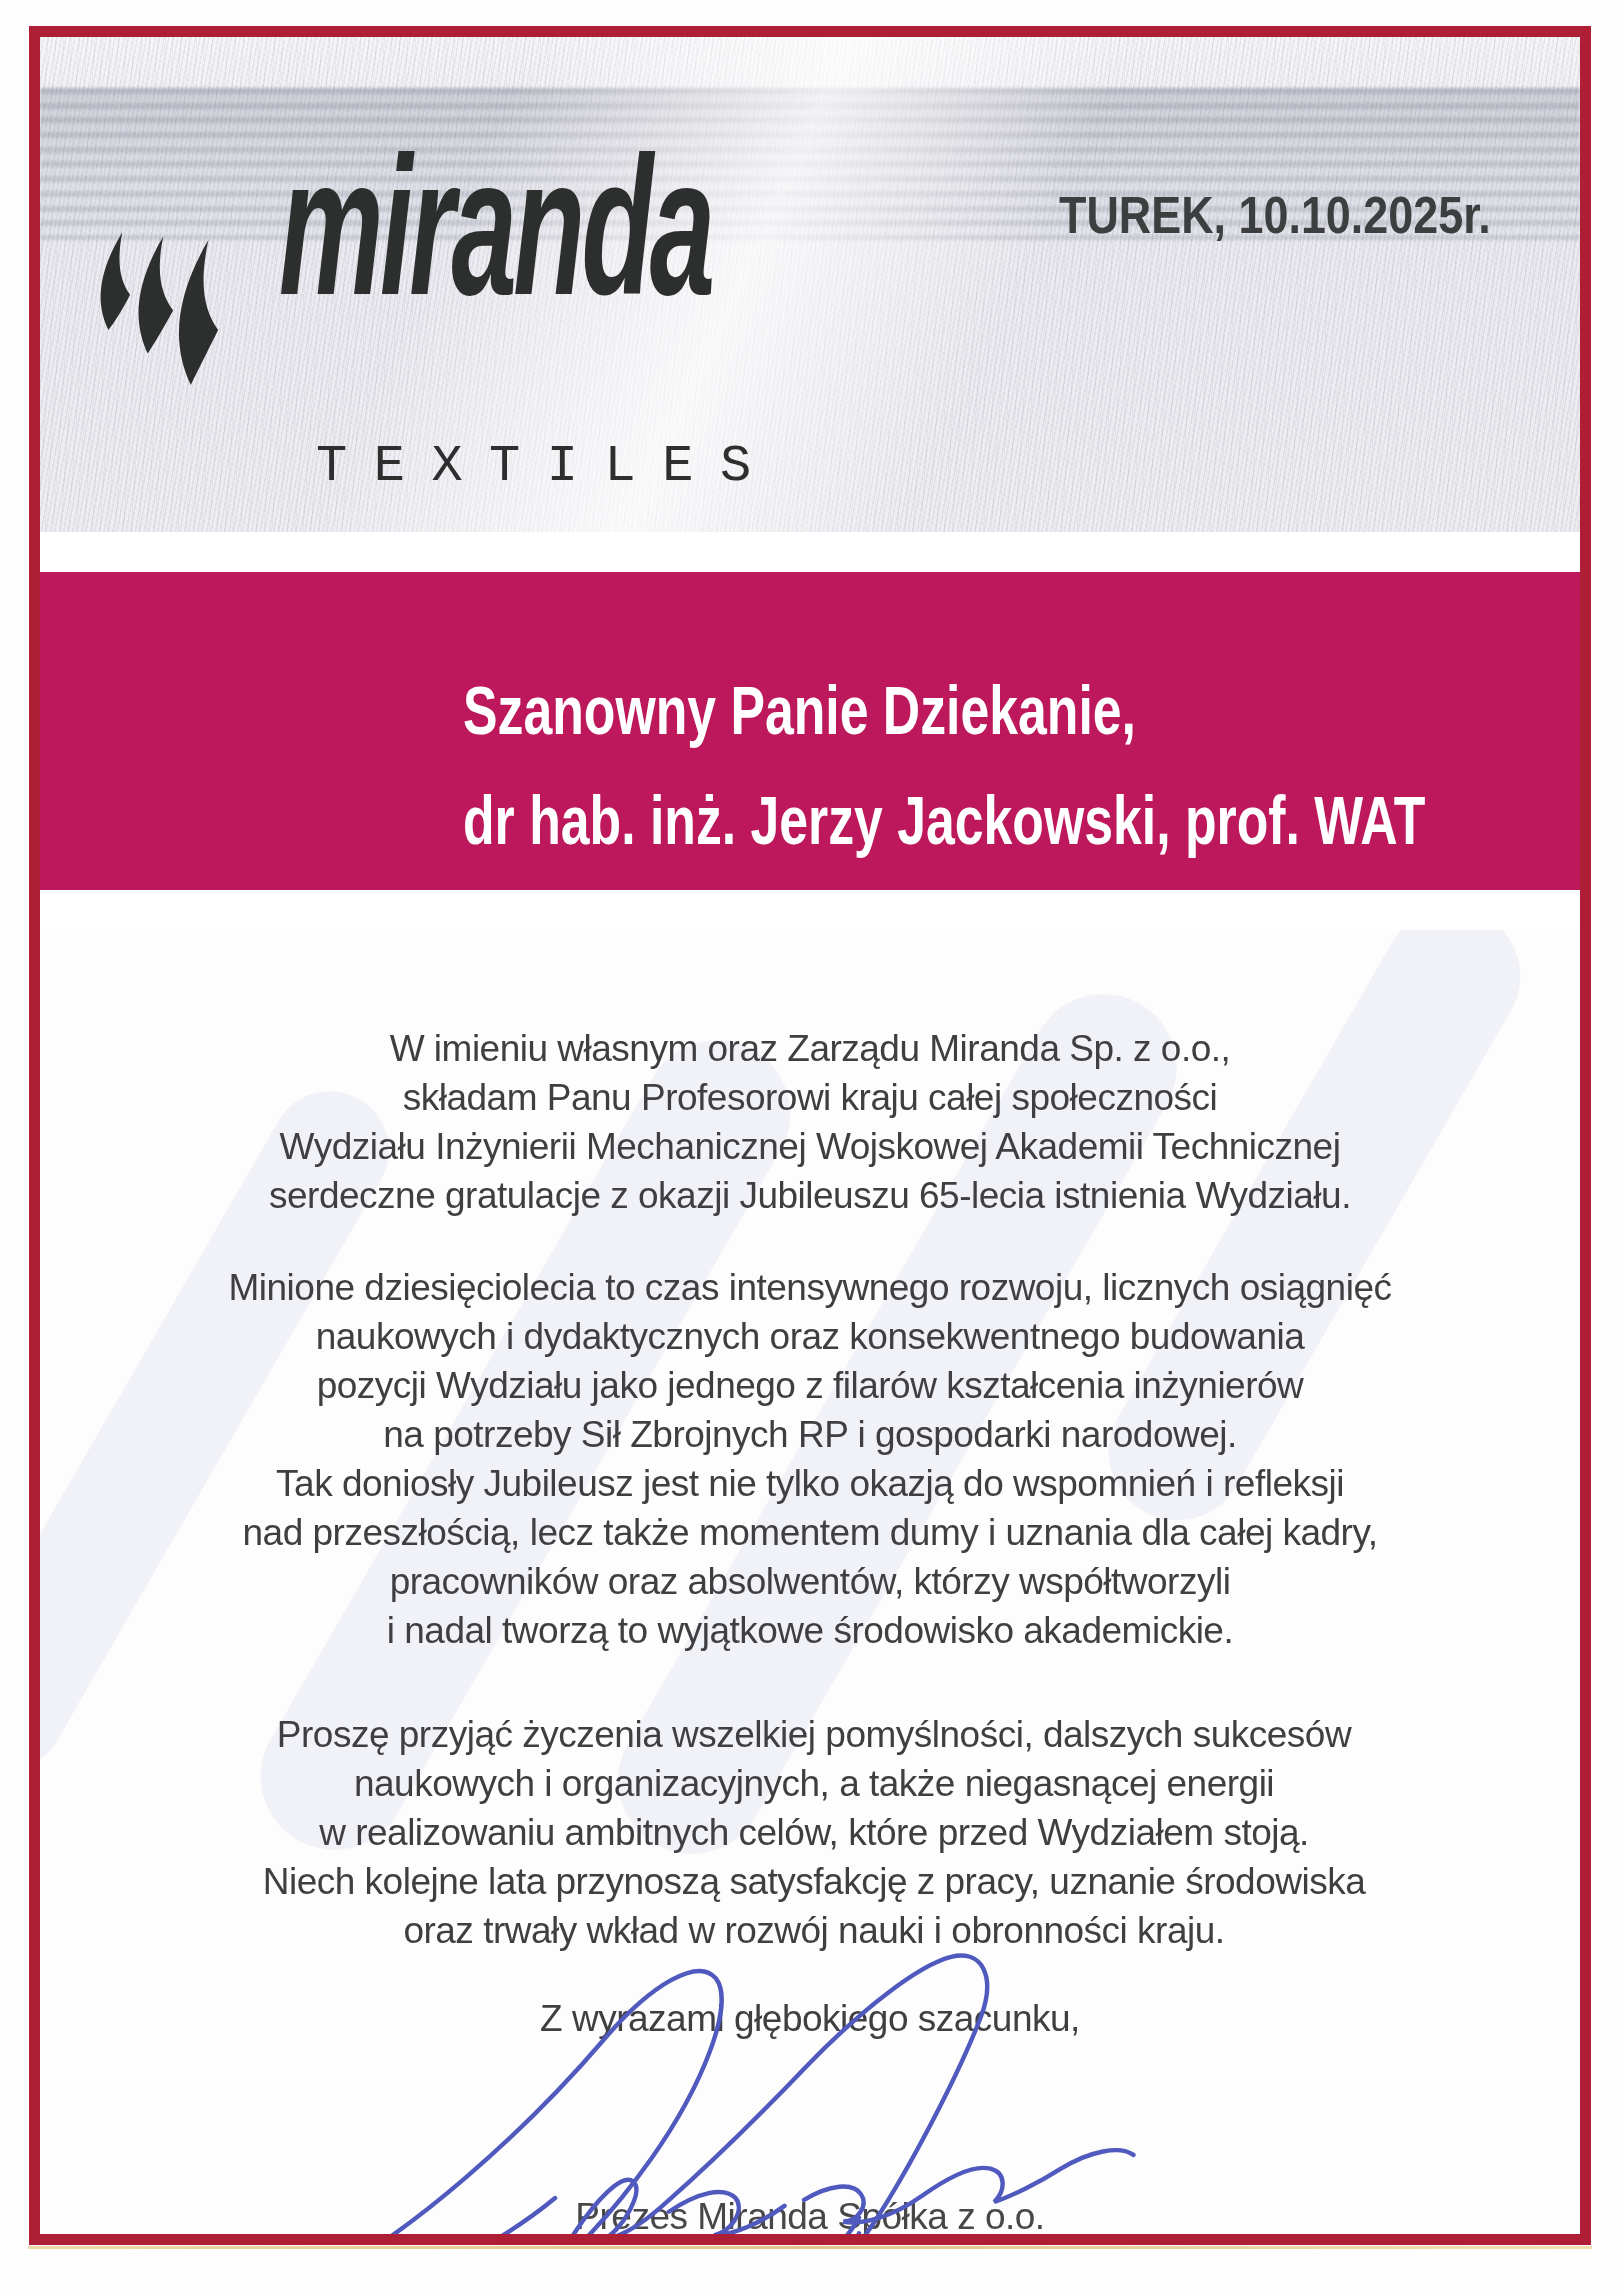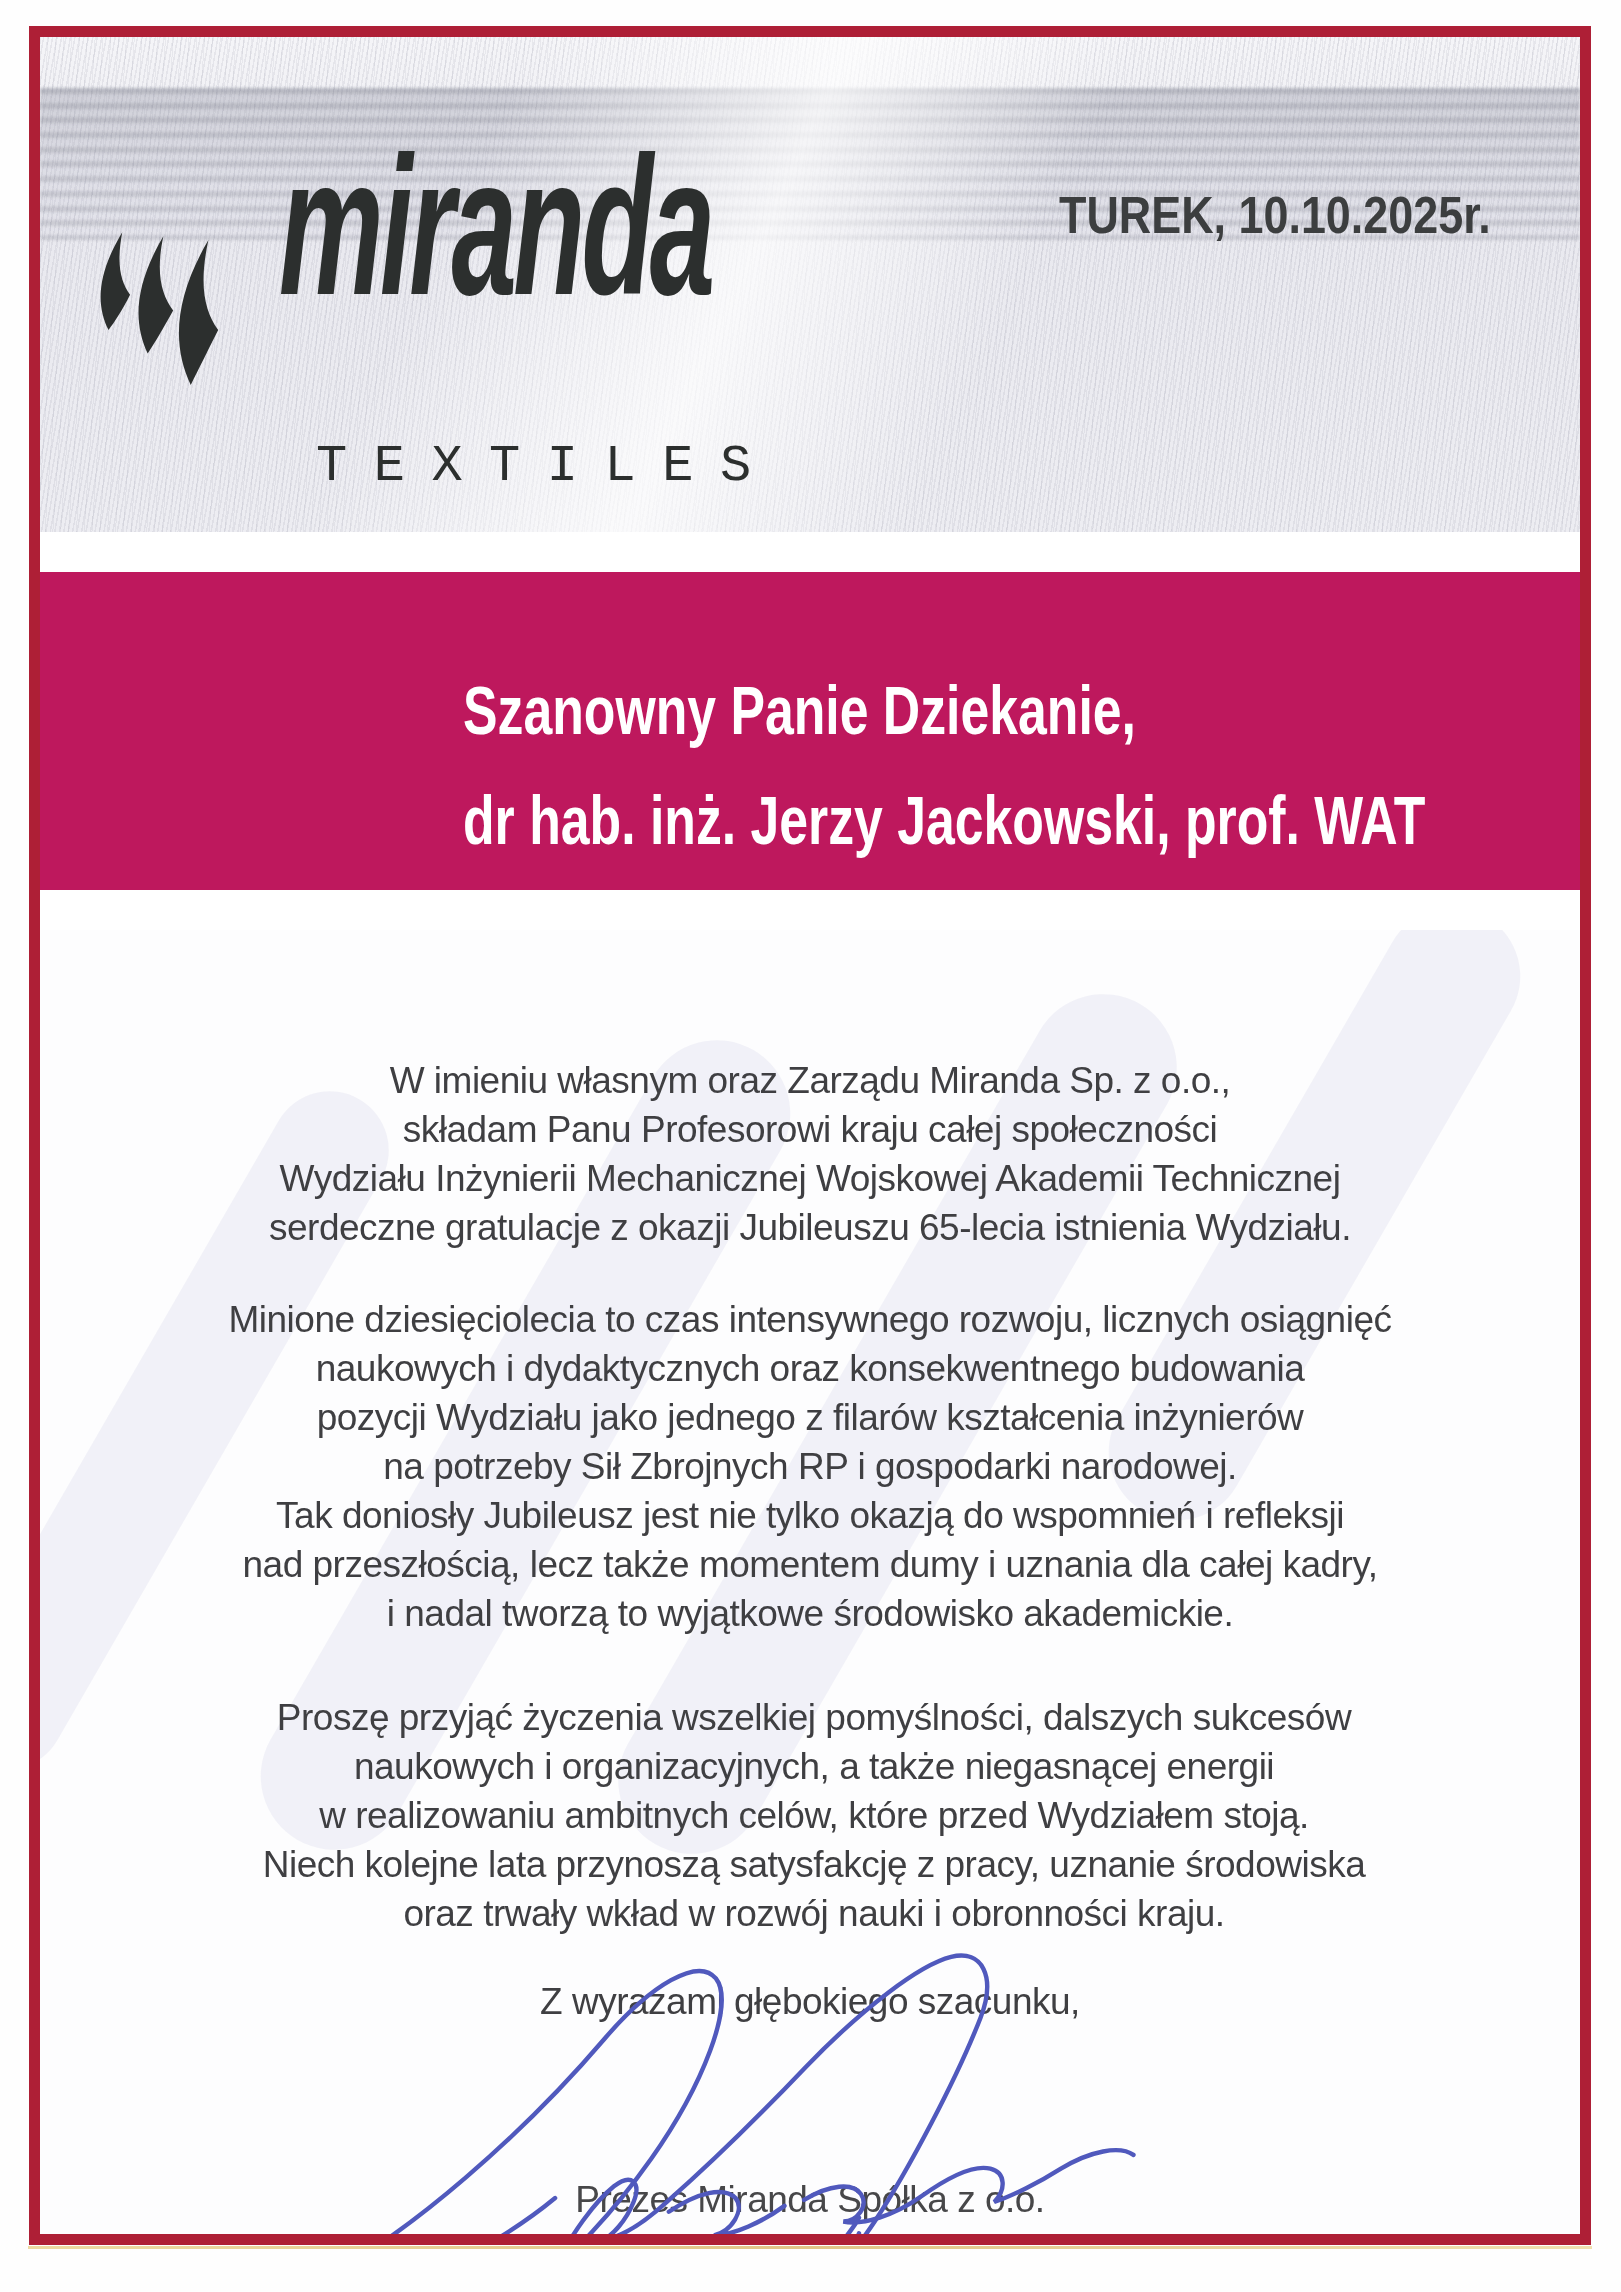--- a/index.html
+++ b/index.html
@@ -48,21 +48,21 @@
   .letter { position:relative; flex:1; background:#fdfdfe; padding-top:94px; text-align:center;
             color:#3f3f42; overflow:hidden; }
   .wm { position:absolute; border-radius:88px; background:#ebebf4; opacity:.65; z-index:0; }
   .wm1 { left:69px;  top:118px; width:118px; height:765px; transform:rotate(30deg); }
   .wm2 { left:412px; top:59px;  width:147px; height:912px; transform:rotate(30deg); }
   .wm3 { left:784px; top:9.8px;  width:147px; height:970px; transform:rotate(30deg); }
   .wm4 { left:1206px;top:-59px; width:137px; height:686px; transform:rotate(30deg); }
 
   .para { position:relative; z-index:1; }
   .line { font-size:37px; line-height:49px; letter-spacing:-0.5px; }
-  .p1 { margin-bottom:43px;margin-top:32px; }
+  .p1 { margin-bottom:43px; }
   .p2 { margin-bottom:55px; }
   .p3 { margin-bottom:39px;padding-left:8px; }
   .closing { position:relative; z-index:1; font-size:37px; line-height:49px; letter-spacing:-0.5px; }
   .role { position:relative; z-index:1; margin-top:149px; font-size:37px; line-height:49px;
           color:#474749; letter-spacing:-0.5px; }
 
   .sig { position:absolute; left:274px; top:1019px; width:941px; height:353px; z-index:2; pointer-events:none; }
 </style>
 </head>
 <body>
@@ -109,20 +109,21 @@
         <div class="line">serdeczne gratulacje z okazji Jubileuszu 65-lecia istnienia Wydziału.</div>
       </div>
 
       <div class="para p2">
         <div class="line">Minione dziesięciolecia to czas intensywnego rozwoju, licznych osiągnięć</div>
         <div class="line">naukowych i dydaktycznych oraz konsekwentnego budowania</div>
         <div class="line">pozycji Wydziału jako jednego z filarów kształcenia inżynierów</div>
         <div class="line">na potrzeby Sił Zbrojnych RP i gospodarki narodowej.</div>
         <div class="line">Tak doniosły Jubileusz jest nie tylko okazją do wspomnień i refleksji</div>
         <div class="line">nad przeszłością, lecz także momentem dumy i uznania dla całej kadry,</div>
+        <div class="line">pracowników oraz absolwentów, którzy współtworzyli</div>
         <div class="line">i nadal tworzą to wyjątkowe środowisko akademickie.</div>
       </div>
 
       <div class="para p3">
         <div class="line">Proszę przyjąć życzenia wszelkiej pomyślności, dalszych sukcesów</div>
         <div class="line">naukowych i organizacyjnych, a także niegasnącej energii</div>
         <div class="line">w realizowaniu ambitnych celów, które przed Wydziałem stoją.</div>
         <div class="line">Niech kolejne lata przynoszą satysfakcję z pracy, uznanie środowiska</div>
         <div class="line">oraz trwały wkład w rozwój nauki i obronności kraju.</div>
       </div>

